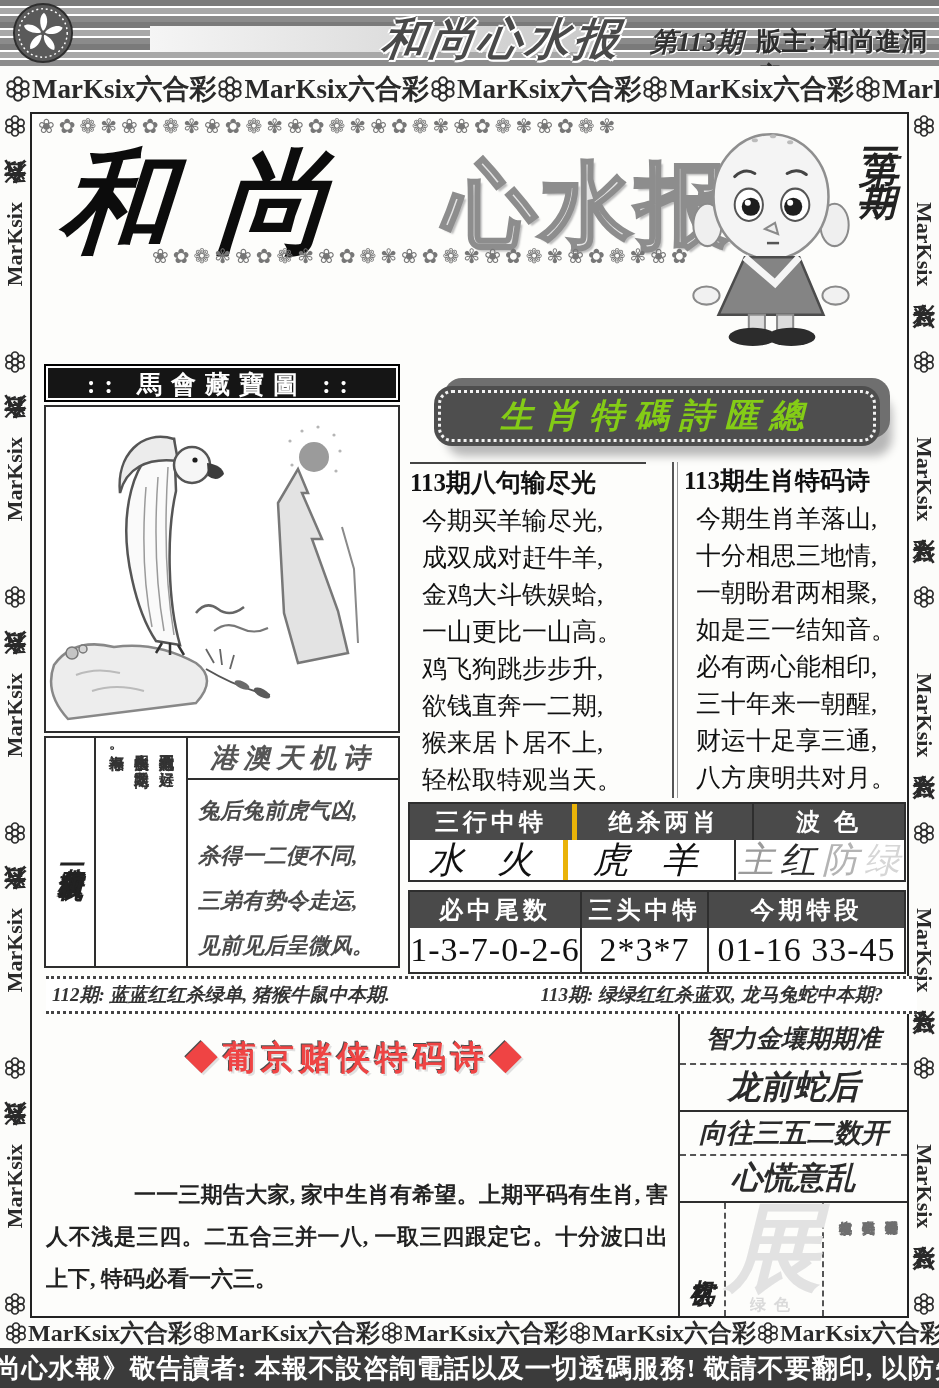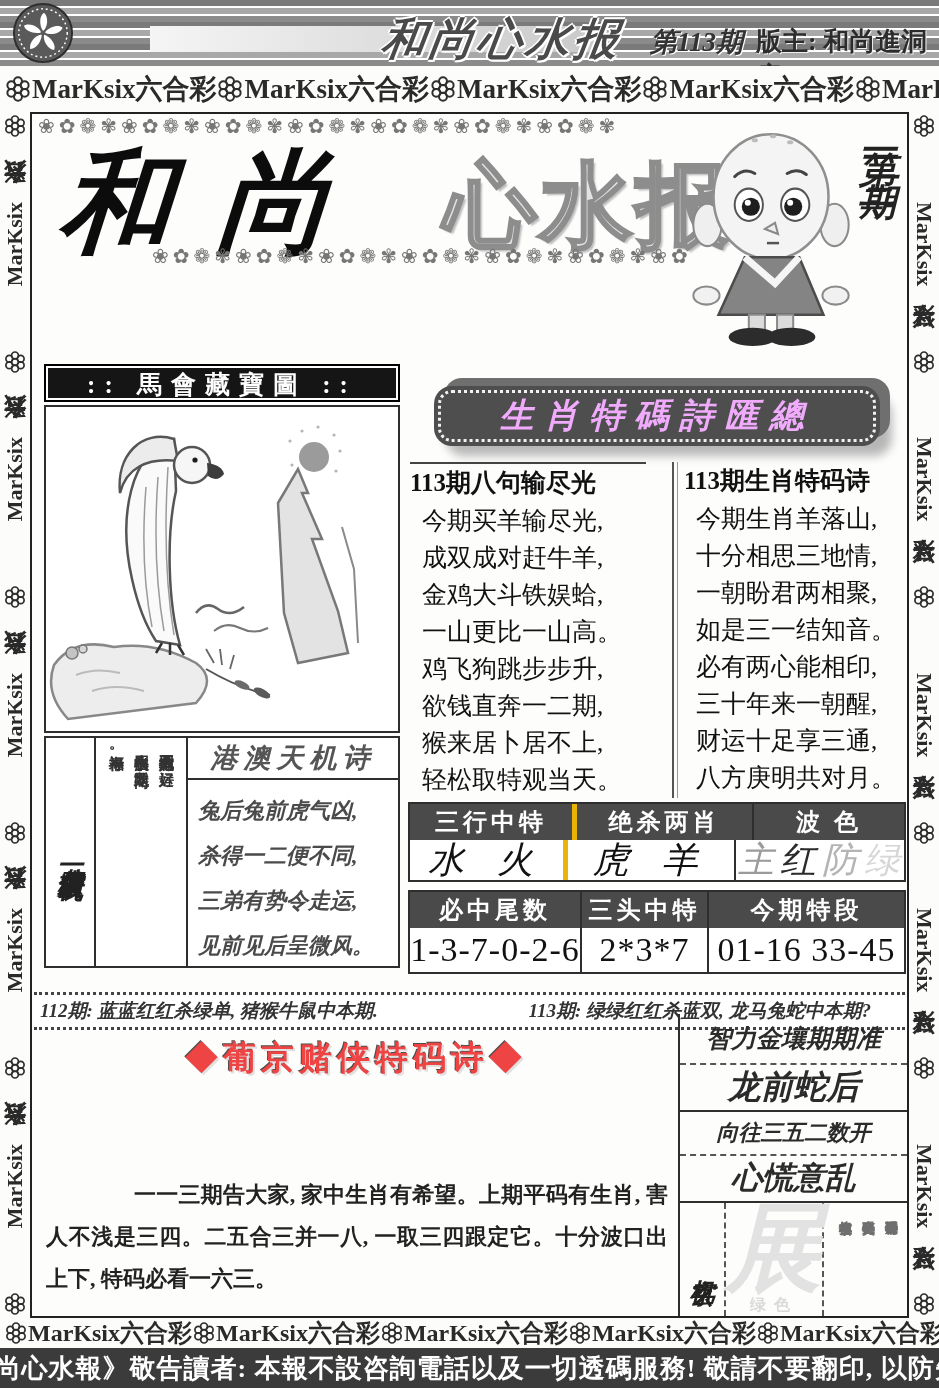--- a/index.html
+++ b/index.html
@@ -58,21 +58,21 @@
   .huang-col{writing-mode:vertical-rl;text-orientation:upright;font-size:15px;font-weight:bold;color:#333;}
   .gangao-cell{flex:1;display:flex;flex-direction:column;}
   .gangao-head{height:40px;line-height:40px;border-bottom:2px solid #2e2e2e;text-align:center;
     font-size:27px;font-weight:bold;font-style:italic;color:#555;letter-spacing:6px;}
   .gangao-lines{flex:1;padding:8px 6px 0 10px;}
   .gangao-lines div{font-size:22px;font-weight:bold;font-style:italic;color:#4a4a4a;line-height:45px;white-space:nowrap;}
   
   .badge{position:absolute;left:402px;top:272px;width:446px;height:60px;background:#4e4e4e;border-radius:18px;
     outline:3px dotted #f2f2f2;outline-offset:-7px;display:flex;align-items:center;justify-content:center;
     box-shadow:10px -8px 0 #6f6f6f,12px 10px 10px #b7b7b7;}
-  .badge span{color:#f0abfc;font-size:34px;font-weight:bold;font-style:italic;letter-spacing:11px;}
+  .badge span{color:#84cc16;font-size:34px;font-weight:bold;font-style:italic;letter-spacing:11px;}
   .poem{position:absolute;top:348px;height:336px;}
   .poem.left{left:378px;width:236px;border-top:2px solid #444;}
   .poem.right{left:652px;width:224px;}
   .poem-divider{position:absolute;left:640px;top:348px;height:336px;width:3px;border-left:2px solid #555;border-right:1px solid #999;}
   .poem-title{font-size:25px;font-weight:bold;color:#111;line-height:38px;white-space:nowrap;}
   .poem-line{font-size:25px;color:#111;line-height:37px;padding-left:12px;white-space:nowrap;}
   
   .ntable{position:absolute;left:376px;border:2px solid #2e2e2e;box-sizing:border-box;background:#fff;}
   .ntable.t1{top:688px;width:498px;height:80px;}
   .ntable.t2{top:776px;width:498px;height:84px;}
@@ -80,35 +80,35 @@
   .th{background:#4a4a4a;color:#fff;font-size:24px;font-weight:bold;text-align:center;letter-spacing:4px;
     height:36px;line-height:36px;box-sizing:border-box;}
   .td{font-size:36px;font-weight:normal;text-align:center;box-sizing:border-box;color:#111;
     display:flex;align-items:center;justify-content:center;}
   .t1 .c1{width:162px;} .t1 .c2{width:180px;border-left:5px solid #eab308;} .t1 .c3{flex:1;border-left:2px solid #2e2e2e;}
   .t2 .c1{width:170px;} .t2 .c2{width:127px;border-left:2px solid #2e2e2e;} .t2 .c3{flex:1;border-left:2px solid #2e2e2e;}
   .t1 .td{height:40px;font-style:italic;letter-spacing:12px;}
   .t2 .td{height:44px;font-family:"Liberation Serif",serif;letter-spacing:1px;font-size:34px;}
   .bose span{font-style:italic;letter-spacing:2px;padding:0 2px;}
   
-  .history{position:absolute;left:2px;top:862px;width:871px;height:38px;border-top:3px dotted #444;
-    border-bottom:3px dotted #444;display:flex;align-items:center;box-sizing:border-box;background:#fff;margin-top:16px;}
+  .history{position:absolute;left:14px;top:862px;width:871px;height:38px;border-top:3px dotted #444;
+    border-bottom:3px dotted #444;display:flex;align-items:center;box-sizing:border-box;background:#fff;}
   .history .h-left{font-size:19px;font-weight:bold;font-style:italic;color:#333;padding-left:6px;white-space:nowrap;}
   .history .h-right{font-size:19px;font-weight:bold;font-style:italic;color:#333;margin-left:auto;padding-right:34px;white-space:nowrap;}
   
   .pujing-box{position:absolute;left:2px;top:900px;width:646px;height:302px;border-right:2px solid #2e2e2e;box-sizing:border-box;}
   .pujing-title{margin-top:22px;text-align:center;font-size:33px;font-weight:bold;letter-spacing:5px;
     color:#ef4444;text-shadow:2px 2px 0 #e0e0e0,-1px -1px 0 #4e4e4e;}
   .pujing-body{position:absolute;left:12px;right:10px;top:160px;font-size:22px;font-weight:bold;color:#222;
     line-height:42px;text-indent:88px;text-align:justify;}
   .tips-col{position:absolute;left:648px;top:900px;right:0;height:302px;display:flex;flex-direction:column;}
   .tip{display:flex;align-items:center;justify-content:center;font-weight:bold;font-style:italic;color:#2b2b2b;white-space:nowrap;}
   .tip.small{font-size:25px;height:50px;border-bottom:2px dashed #555;}
   .tip.big{font-size:33px;height:46px;border-bottom:2px solid #2e2e2e;}
-  .tip.small2{font-size:22px;height:42px;border-bottom:2px dashed #555;}
+  .tip.small2{font-size:27px;height:42px;border-bottom:2px dashed #555;}
   .tip.big2{font-size:31px;height:46px;border-bottom:2px solid #2e2e2e;}
   .xuanji{flex:1;display:flex;}
   .xj-label{flex:0 0 44px;display:flex;align-items:center;justify-content:center;border-right:2px dashed #555;}
   .xj-label span{writing-mode:vertical-rl;text-orientation:upright;font-size:25px;font-weight:bold;font-style:italic;color:#222;}
   .xj-center{flex:1;display:flex;flex-direction:column;align-items:center;justify-content:center;border-right:2px dashed #555;}
   .xj-char{font-size:96px;font-weight:bold;font-style:italic;color:#e2e2e2;line-height:92px;}
   .xj-color{font-size:16px;font-weight:bold;color:#dadada;letter-spacing:8px;}
   .xj-note{flex:0 0 88px;display:flex;justify-content:center;gap:5px;padding-top:8px;box-sizing:border-box;}
   .xj-note-col{writing-mode:vertical-rl;text-orientation:upright;font-size:13px;color:#6f6f6f;font-weight:bold;}
   

